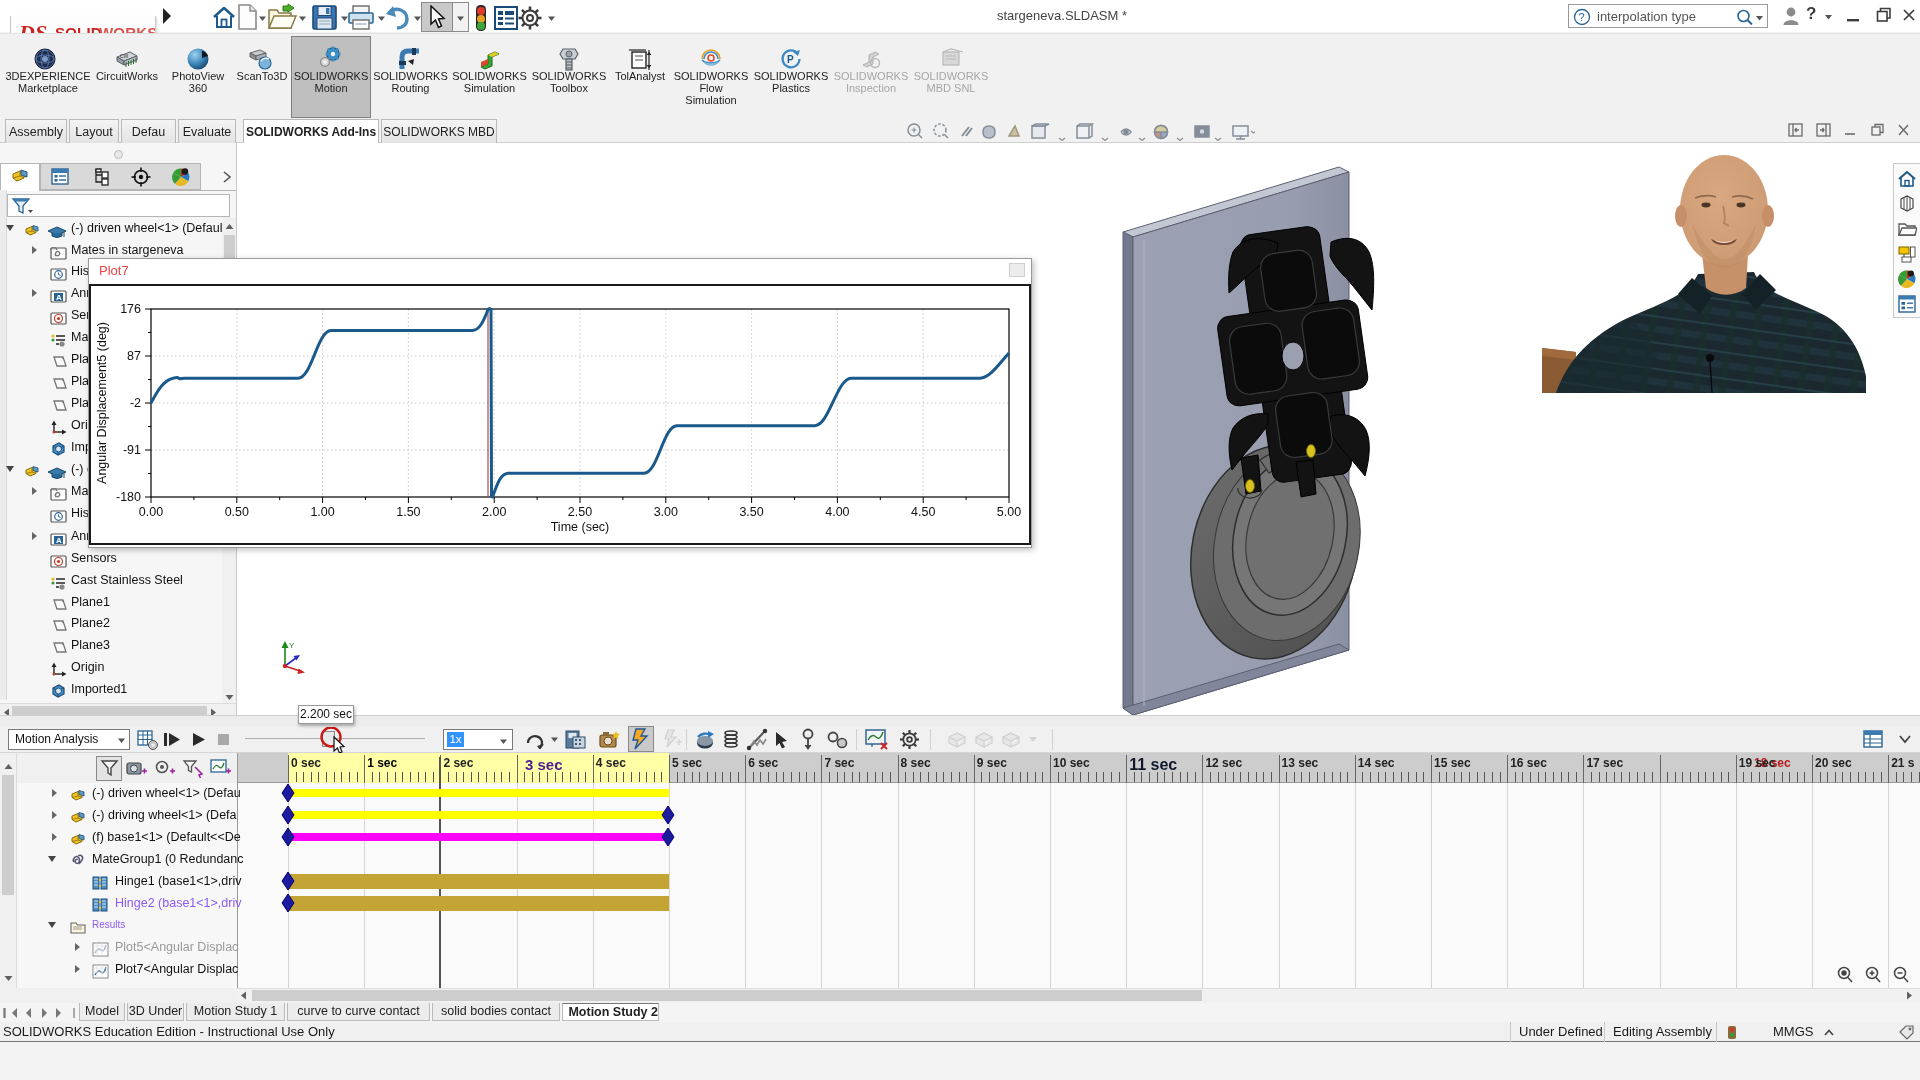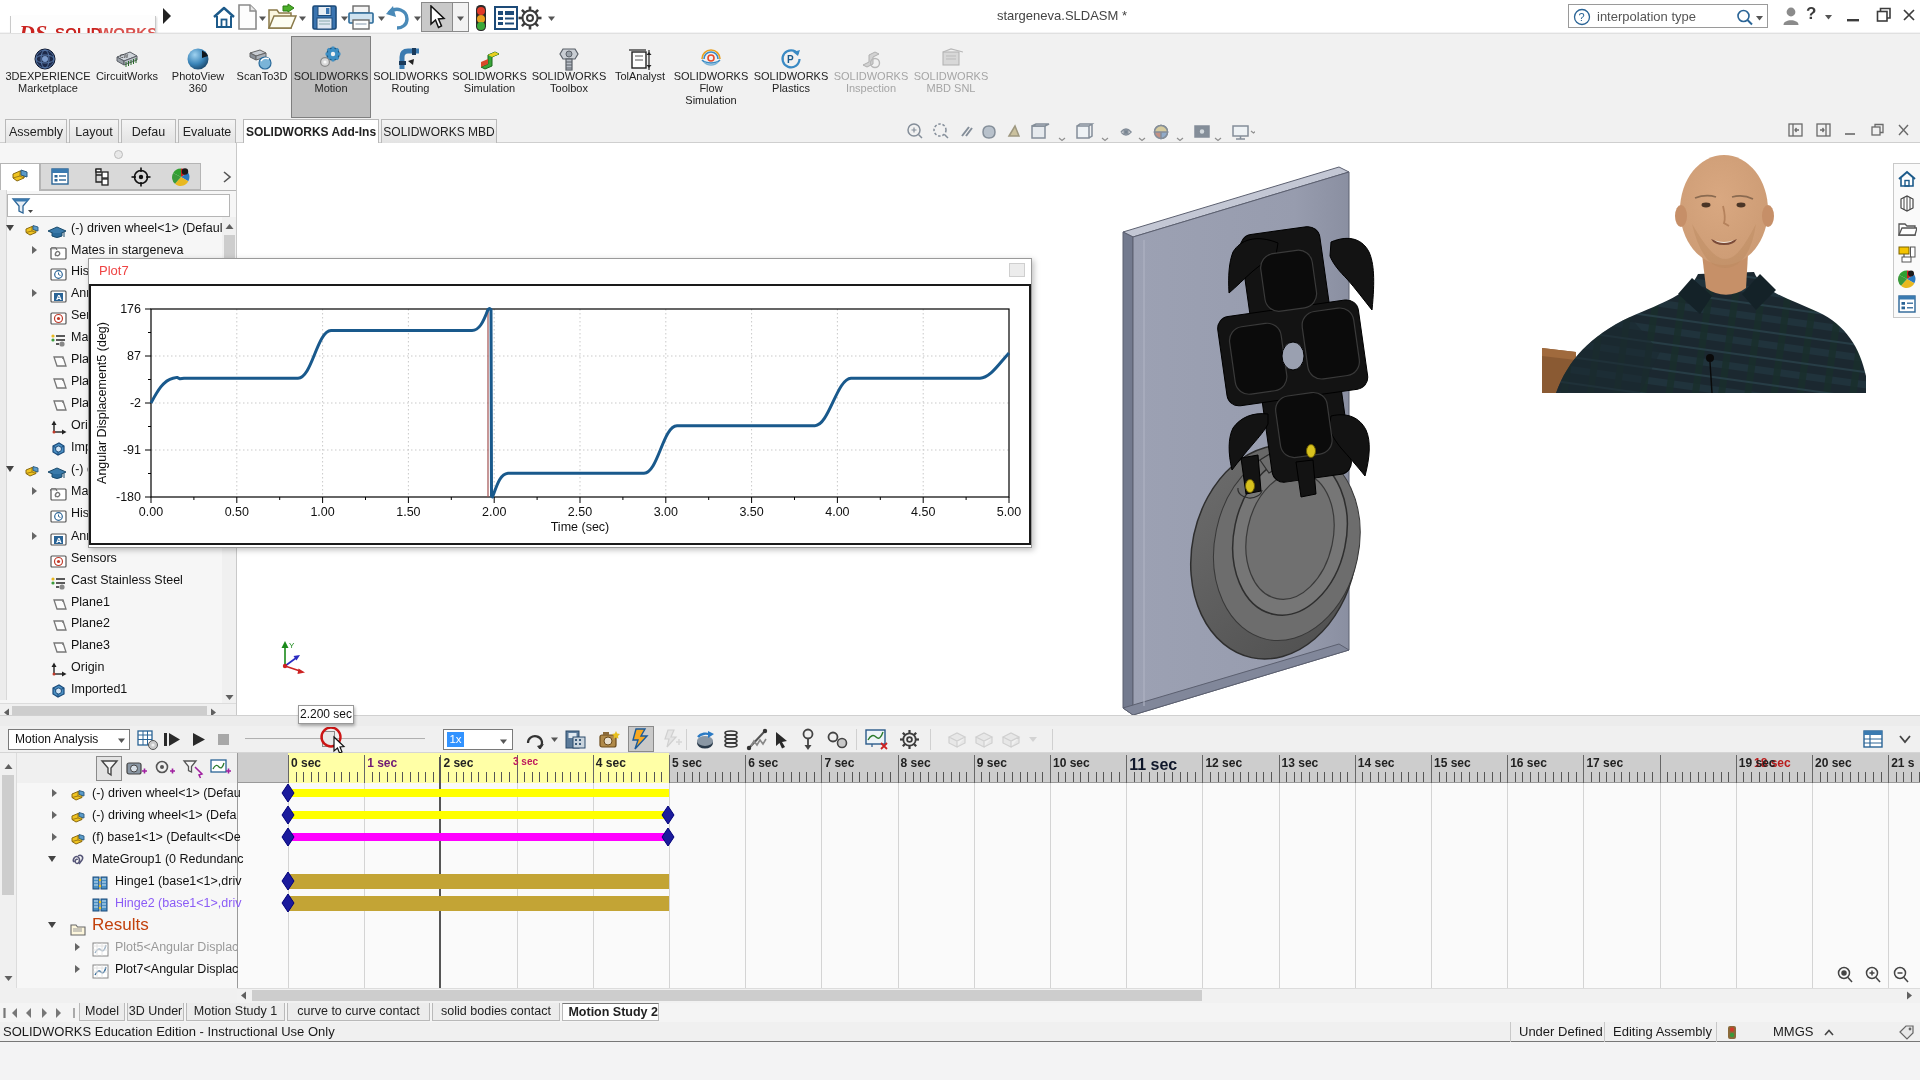--- a/index.html
+++ b/index.html
@@ -1071,27 +1071,27 @@
       <path d="M16,13 h5 m-2.5,-2.5 v5" stroke="#a020a0" stroke-width="1.6"></path>
       </svg>
     <div class="abs" style="left:237px;top:0;width:1683px;height:30px;background:#cdcdcd;border-bottom:1px solid #9a9a9a;"></div>
     <div class="abs" style="left:288px;top:0;width:381px;height:30px;background:#ffffa6;"></div>
     <div class="abs" style="left:288.5px;top:19px;width:1631px;height:10px;background:repeating-linear-gradient(90deg, transparent 0px, transparent 6.62px, #555 6.62px, #555 7.62px);"></div>
     <div class="abs" style="left:237px;top:30px;width:1683px;height:205px;background:#fafafa;"></div>
     <div class="abs" style="left:288.0px;top:2px;width:1px;height:28px;background:#666;"></div>
     <div class="abs" style="left:291.0px;top:3px;font-size:12px;color:#222;font-weight:bold;white-space:nowrap;">0 sec</div>
     <div class="abs" style="left:288.0px;top:30px;width:1px;height:205px;background:#d4d4d4;"></div>
     <div class="abs" style="left:364.2px;top:2px;width:1px;height:28px;background:#666;"></div>
-    <div class="abs" style="left:367.2px;top:3px;font-size:12px;color:#701a75;font-weight:bold;white-space:nowrap;">1 sec</div>
+    <div class="abs" style="left:367.2px;top:3px;font-size:12px;color:#000000;font-weight:bold;white-space:nowrap;">1 sec</div>
     <div class="abs" style="left:364.2px;top:30px;width:1px;height:205px;background:#d4d4d4;"></div>
     <div class="abs" style="left:440.4px;top:2px;width:1px;height:28px;background:#666;"></div>
     <div class="abs" style="left:443.4px;top:3px;font-size:12px;color:#222;font-weight:bold;white-space:nowrap;">2 sec</div>
     <div class="abs" style="left:440.4px;top:30px;width:1px;height:205px;background:#d4d4d4;"></div>
     <div class="abs" style="left:516.6px;top:2px;width:1px;height:28px;background:#666;"></div>
-    <div class="abs" style="left:513px;top:3px;font-size:10px;color:#be185d;font-weight:bold;white-space:nowrap;">3 sec</div>
+    <div class="abs" style="left:525px;top:3px;font-size:15px;color:#4c1d95;font-weight:bold;white-space:nowrap;">3 sec</div>
     <div class="abs" style="left:516.6px;top:30px;width:1px;height:205px;background:#d4d4d4;"></div>
     <div class="abs" style="left:592.8px;top:2px;width:1px;height:28px;background:#666;"></div>
     <div class="abs" style="left:595.8px;top:3px;font-size:12px;color:#222;font-weight:bold;white-space:nowrap;">4 sec</div>
     <div class="abs" style="left:592.8px;top:30px;width:1px;height:205px;background:#d4d4d4;"></div>
     <div class="abs" style="left:669.0px;top:2px;width:1px;height:28px;background:#666;"></div>
     <div class="abs" style="left:672.0px;top:3px;font-size:12px;color:#222;font-weight:bold;white-space:nowrap;">5 sec</div>
     <div class="abs" style="left:669.0px;top:30px;width:1px;height:205px;background:#d4d4d4;"></div>
     <div class="abs" style="left:745.2px;top:2px;width:1px;height:28px;background:#666;"></div>
     <div class="abs" style="left:748.2px;top:3px;font-size:12px;color:#222;font-weight:bold;white-space:nowrap;">6 sec</div>
     <div class="abs" style="left:745.2px;top:30px;width:1px;height:205px;background:#d4d4d4;"></div>
@@ -1216,21 +1216,21 @@
     <div class="tr" style="top:139px;left:0;width:236px;color:#8b5cf6;font-size:12.5px;">
         <span class="abs" style="left:92px;top:3px;"><svg width="17" height="16" viewBox="0 0 17 16">
             <rect x="1" y="2" width="6" height="12" fill="#4a90c4" stroke="#1a4a7a"></rect>
             <rect x="9" y="2" width="6" height="12" fill="#4a90c4" stroke="#1a4a7a"></rect>
             <path d="M2,4 h4 M2,7 h4 M2,10 h4 M10,4 h4 M10,7 h4 M10,10 h4" stroke="#d0e4f4" stroke-width="1"></path>
             <circle cx="8" cy="5" r="1.2" fill="#f0c420"></circle>
             <circle cx="8" cy="11" r="1.2" fill="#f0c420"></circle>
           </svg></span>
         <span class="abs" style="left:115px;">Hinge2 (base1&lt;1&gt;,driv</span>
       </div>
-    <div class="tr" style="top:161px;left:0;width:248px;color:#c2410c;font-size:17px;">
+    <div class="tr" style="top:161px;left:0;width:248px;color:#8b5cf6;font-size:10px;">
         <i class="ar d" style="left:48px;top:8px;"></i>
         <span class="abs" style="left:70px;top:3px;"><svg width="16" height="14" viewBox="0 0 16 14">
             <path d="M1,3 L6,3 L7.5,5 L15,5 L15,13 L1,13 Z" fill="#fdf6dc" stroke="#666" stroke-width="1.1"></path>
             <path d="M3,7 h9 M3,9 h9" stroke="#999" stroke-width="1"></path>
           </svg></span>
         <span class="abs" style="left:92px;">Results</span>
       </div>
     <div class="tr" style="top:183px;left:0;width:236px;color:#9a9a9a;font-size:12.5px;">
         <i class="ar r" style="left:75px;top:7px;"></i>
         <span class="abs" style="left:92px;top:3px;"><svg width="17" height="15" viewBox="0 0 17 15">

